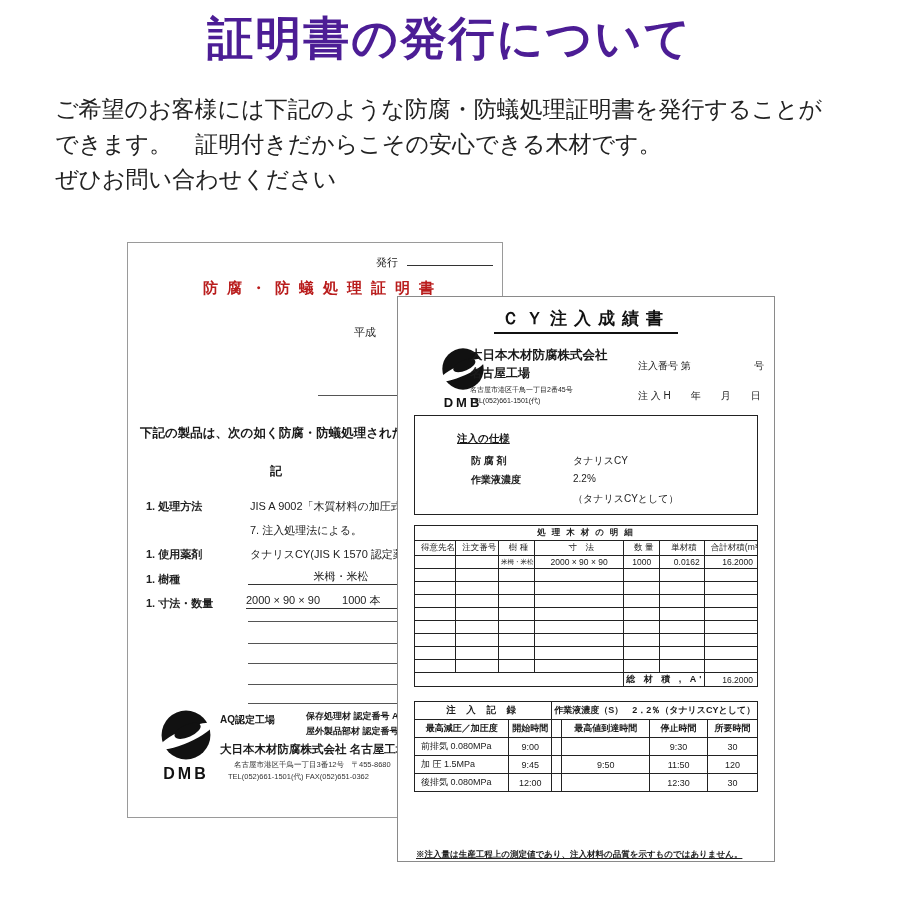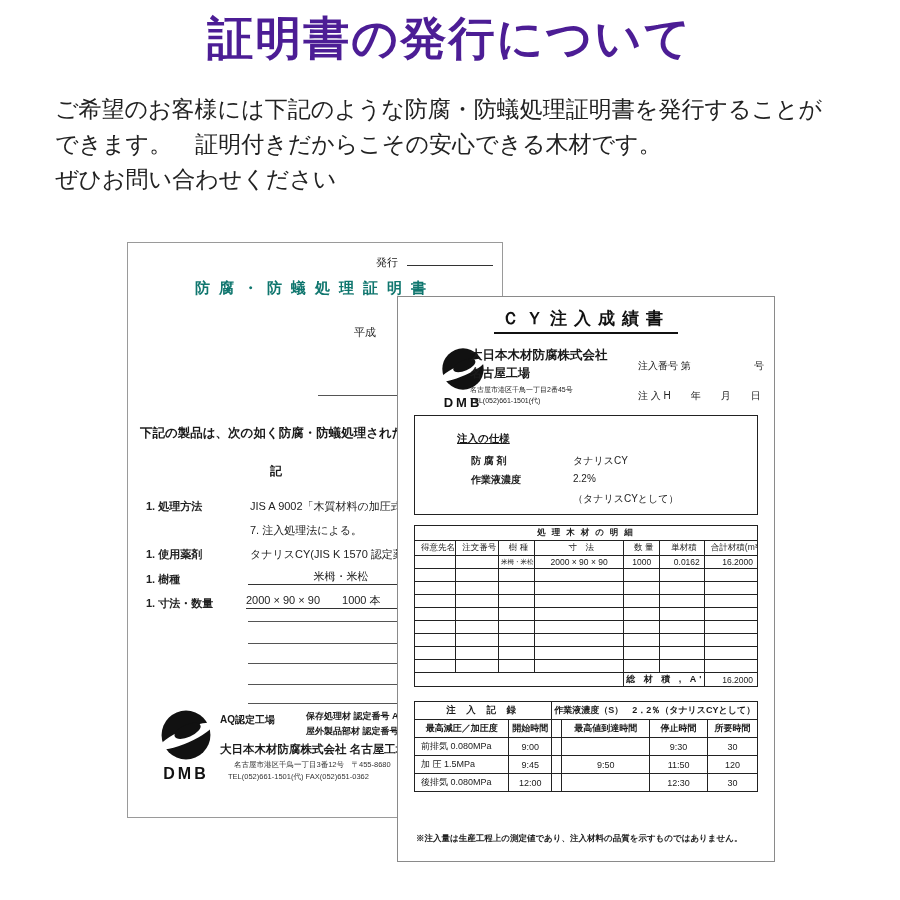--- a/index.html
+++ b/index.html
@@ -14,22 +14,22 @@
   
   .doc { position:absolute; background:#fff; border:1px solid #9a9a9a; overflow:hidden; }
   #left-doc  { left:127px; top:242px; width:376px; height:576px; z-index:1; }
   #right-doc { left:397px; top:296px; width:378px; height:566px; z-index:2; border-color:#8a8a8a; }
 
   .abs { position:absolute; white-space:nowrap; }
   .ul  { border-bottom:1px solid #333; display:inline-block; }
   .line { position:absolute; border-bottom:1px solid #555; }
 
   
-  .ld-title { left:0; top:36px; width:100%; text-align:center; font-size:15px; font-weight:bold;
-              letter-spacing:9px; color:#0f766e; }
+  .ld-title { left:8px; top:36px; width:100%; text-align:center; font-size:15px; font-weight:bold;
+              letter-spacing:9px; color:#b91c1c; }
   .ld-label { font-size:11px; font-weight:bold; color:#222; }
   .ld-val   { font-size:11px; color:#222; }
   .ld-small { font-size:7.5px; color:#333; }
 
   
   .dmb { display:flex; flex-direction:column; align-items:center; }
   .dmb-text { font-weight:bold; letter-spacing:3px; color:#111; }
 
   
   .rd-title-wrap { left:0; top:10px; width:100%; text-align:center; }
@@ -320,14 +320,14 @@
       <td>12:00</td>
       <td></td>
       <td></td>
       <td>12:30</td>
       <td>30</td>
     </tr>
   </tbody>
     </table>
 
 
-  <div class="abs foot" style="left:18px; top:536px;">※注入量は生産工程上の測定値であり、注入材料の品質を示すものではありません。</div>
+  <div class="abs foot" style="left:18px; top:552px;text-decoration:underline;">※注入量は生産工程上の測定値であり、注入材料の品質を示すものではありません。</div>
 </div>
 
 </body></html>

